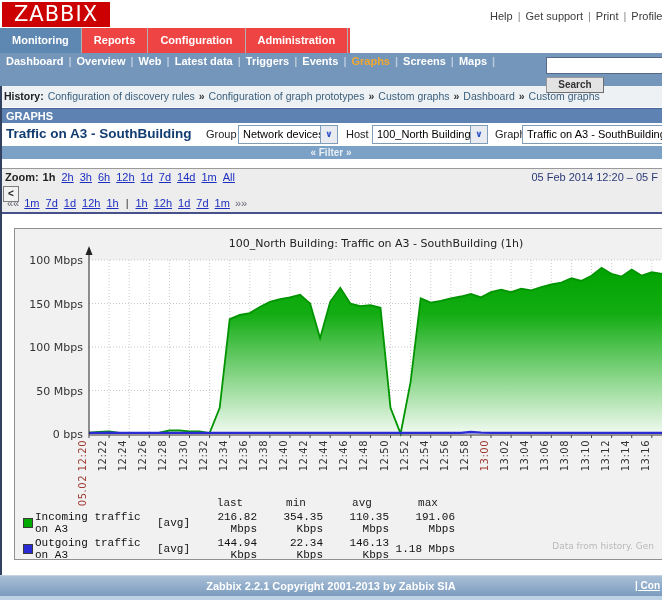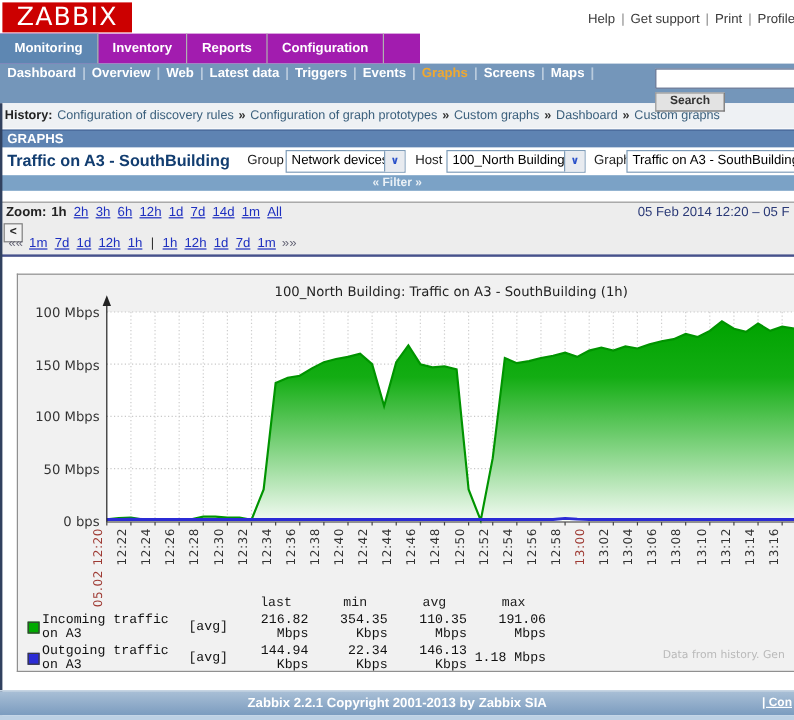--- a/index.html
+++ b/index.html
@@ -10,21 +10,21 @@
 
   
   .logo { position:absolute; left:2px; top:2px; width:108px; height:25px; background:#cc0000;
     color:#fff; font-weight:normal; font-size:21px; letter-spacing:1px; line-height:25px; text-align:center;
     font-family:"DejaVu Sans",sans-serif; }
   .header-links { position:absolute; top:10px; left:490px; width:200px; font-size:11px; color:#444; white-space:nowrap; }
   .header-links a { color:#3b3b3b; text-decoration:none; }
   .header-links .sep { color:#888; margin:0 5px; }
 
   
-  .tabsbar { position:absolute; left:0; top:28px; width:350px; height:25px; background:#a21caf; display:flex; }
+  .tabsbar { position:absolute; left:0; top:28px; width:350px; height:25px; background:#ef4444; display:flex; }
   .tab { height:25px; line-height:25px; padding:0 12px; color:#fff; font-weight:bold; font-size:11px;
     border-right:1px solid #b0b0b0; cursor:pointer; }
   .tab.active { background:#5e87b2; }
 
   
   .submenu { position:absolute; left:0; top:53px; width:662px; height:33px; background:#7496ba; }
   .subrow { padding-left:6px; height:16px; line-height:16px; font-size:11px; white-space:nowrap; }
   .subrow a { color:#fff; font-weight:bold; text-decoration:none; }
   .subrow a.active { color:#efa830; }
   .subrow .sep { color:#b9cbdd; margin:0 5px; font-weight:bold; }
@@ -99,23 +99,23 @@
   .leftborder { position:absolute; left:0; top:86px; width:2px; height:510px; background:#31415f; }
 </style>
 </head>
 <body>
 
 <div class="logo">ZABBIX</div>
 <div class="header-links"><a>Help</a><span class="sep">|</span><a>Get support</a><span class="sep">|</span><a>Print</a><span class="sep">|</span><a>Profile</a></div>
 
 <div class="tabsbar">
     <div class="tab active">Monitoring</div>
-    <div class="tab">Inventory</div>
     <div class="tab">Reports</div>
     <div class="tab">Configuration</div>
+    <div class="tab">Administration</div>
   </div>
 
 <div class="submenu">
   <div class="subrow"><a>Dashboard</a><span class="sep">|</span><a>Overview</a><span class="sep">|</span><a>Web</a><span class="sep">|</span><a>Latest data</a><span class="sep">|</span><a>Triggers</a><span class="sep">|</span><a>Events</a><span class="sep">|</span><a class="active">Graphs</a><span class="sep">|</span><a>Screens</a><span class="sep">|</span><a>Maps</a><span class="sep">|</span></div>
 </div>
 <input class="search-input" type="text" placeholder="" style="">
 <div class="search-btn">Search</div>
 
 <div class="history">
   <b>History:</b><span id="crumbs"><a>Configuration of discovery rules</a><span class="sep">»</span><a>Configuration of graph prototypes</a><span class="sep">»</span><a>Custom graphs</a><span class="sep">»</span><a>Dashboard</a><span class="sep">»</span><a>Custom graphs</a></span>

